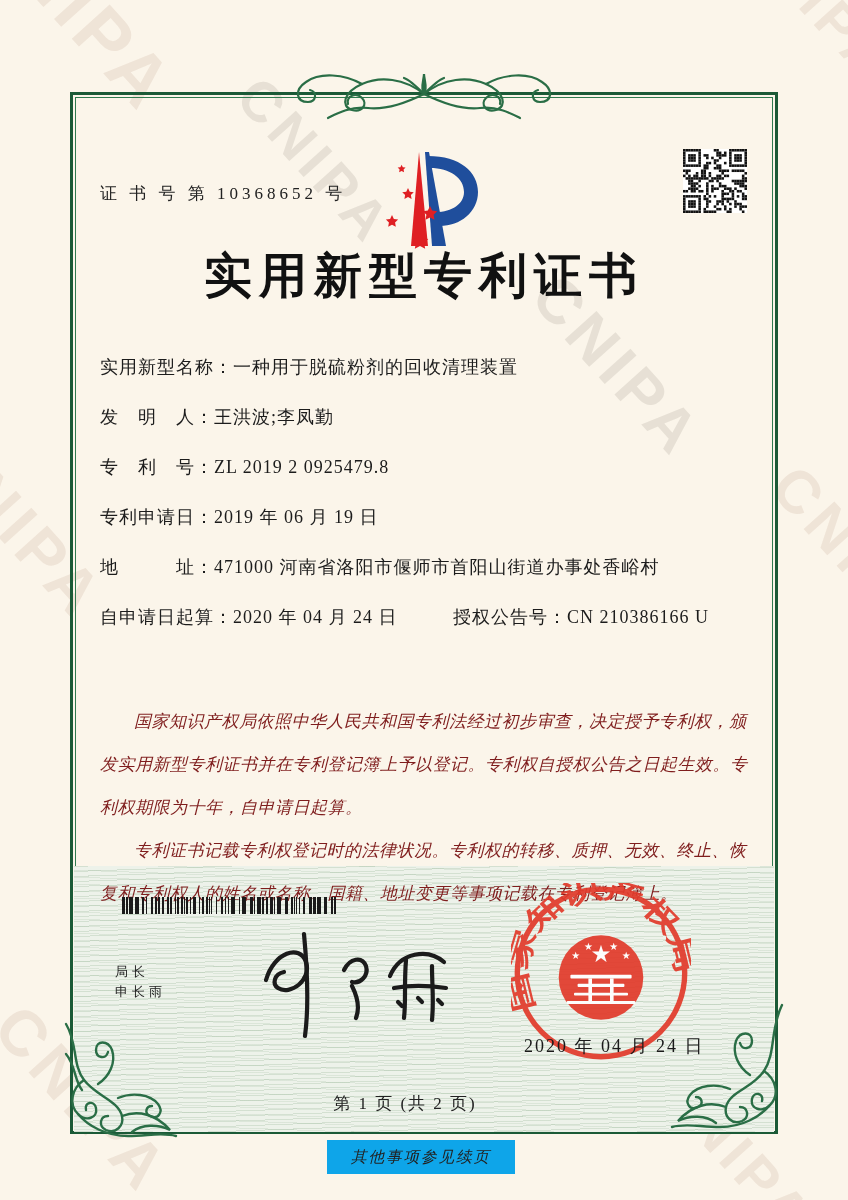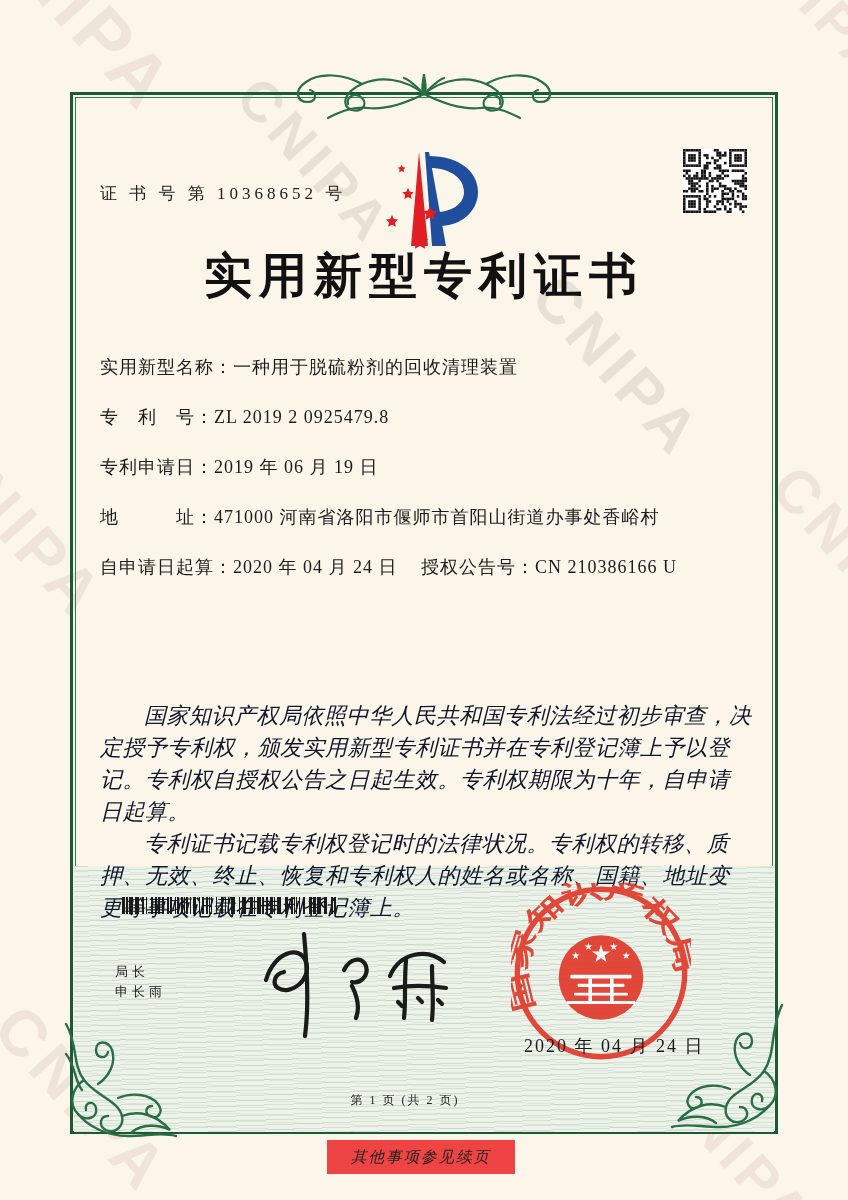--- a/index.html
+++ b/index.html
@@ -46,43 +46,43 @@
   .qr{position:absolute;left:683px;top:149px;width:64px;height:64px;background:#fff;}
   .title{
     position:absolute;left:70px;top:244px;width:708px;
     text-align:center;font-size:48px;font-weight:bold;
     letter-spacing:7px;color:#111;
   }
   .rows{position:absolute;left:100px;top:355px;width:650px;}
   .row{height:50px;font-size:18px;letter-spacing:1px;white-space:nowrap;}
   .row .lbl{display:inline-block;}
   .row .val{display:inline-block;}
-  .row.double .pair2{margin-left:18px;}
+  .row.double .pair2{margin-left:50px;}
   .paras{
     position:absolute;left:100px;top:700px;width:652px;
-    font-size:22px;line-height:32px;letter-spacing:0.5px;
-    font-style:italic;color:#0f172a;
+    font-size:17px;line-height:43px;letter-spacing:0.5px;
+    font-style:italic;color:#7f1d1d;
   }
   .paras p{margin:0;text-indent:2em;}
   .barcode{position:absolute;left:122px;top:897px;width:216px;height:17px;}
   .director{position:absolute;left:115px;top:963px;font-size:13px;letter-spacing:4px;color:#222;}
   .director .name{margin-top:2px;}
   .signature{position:absolute;left:248px;top:928px;width:210px;height:115px;}
   .seal{position:absolute;left:511px;top:883px;width:180px;height:180px;}
   .seal-date{
     position:absolute;left:524px;top:1034px;width:160px;
     text-align:center;font-size:18px;letter-spacing:2px;color:#1a1a1a;white-space:nowrap;
   }
   .page-no{
     position:absolute;left:255px;top:1092px;width:300px;
-    text-align:center;font-size:12px;letter-spacing:2px;color:#222;
+    text-align:center;font-size:17px;letter-spacing:2px;color:#222;
   }
   .cont-note{
     position:absolute;left:327px;top:1140px;width:188px;height:34px;
-    background:#ef4444;display:flex;align-items:center;justify-content:center;
+    background:#0ea5e9;display:flex;align-items:center;justify-content:center;
     font-size:15.5px;letter-spacing:2px;font-style:italic;color:#222;
   }
   .ornament-top{position:absolute;left:284px;top:64px;width:280px;height:58px;}
   .corner-bl{position:absolute;left:58px;top:1014px;width:125px;height:130px;}
   .corner-br{position:absolute;left:665px;top:996px;width:125px;height:148px;transform:scaleX(-1);}
 </style>
 </head>
 <body>
 
 <div class="wm" style="left:-52px;top:-38px;font-size:74px;">CNIPA</div>
@@ -446,20 +446,23 @@
     <rect x="23" y="24" width="1" height="1" fill="#111"></rect>
   </svg>
 
 <div class="title">实用新型专利证书</div>
 
 <div class="rows">
   <div class="row">
     <span class="lbl">实用新型名称：</span><span class="val">一种用于脱硫粉剂的回收清理装置</span>
   </div>
   <div class="row">
+    <span class="lbl">发　明　人：</span><span class="val">王洪波;李凤勤</span>
+  </div>
+  <div class="row">
     <span class="lbl">专　利　号：</span><span class="val">ZL 2019 2 0925479.8</span>
   </div>
   <div class="row">
     <span class="lbl">专利申请日：</span><span class="val">2019 年 06 月 19 日</span>
   </div>
   <div class="row">
     <span class="lbl">地　　　址：</span><span class="val">471000 河南省洛阳市偃师市首阳山街道办事处香峪村</span>
   </div>
   <div class="row double">
     <span class="pair1"><span class="lbl">自申请日起算：</span><span class="val">2020 年 04 月 24 日</span></span>

